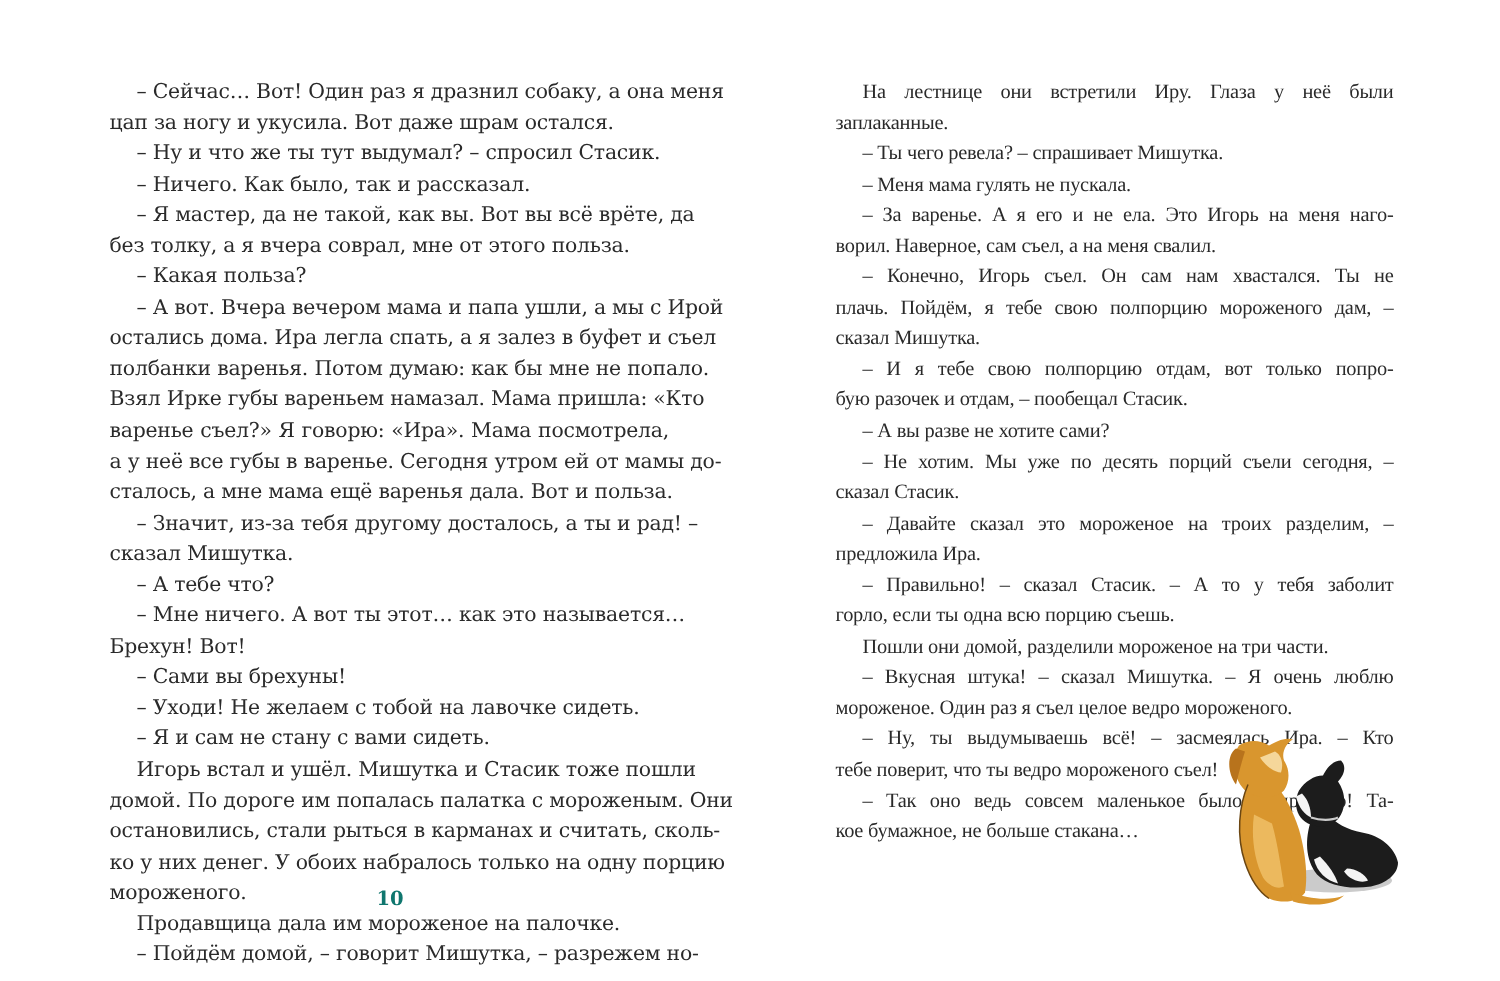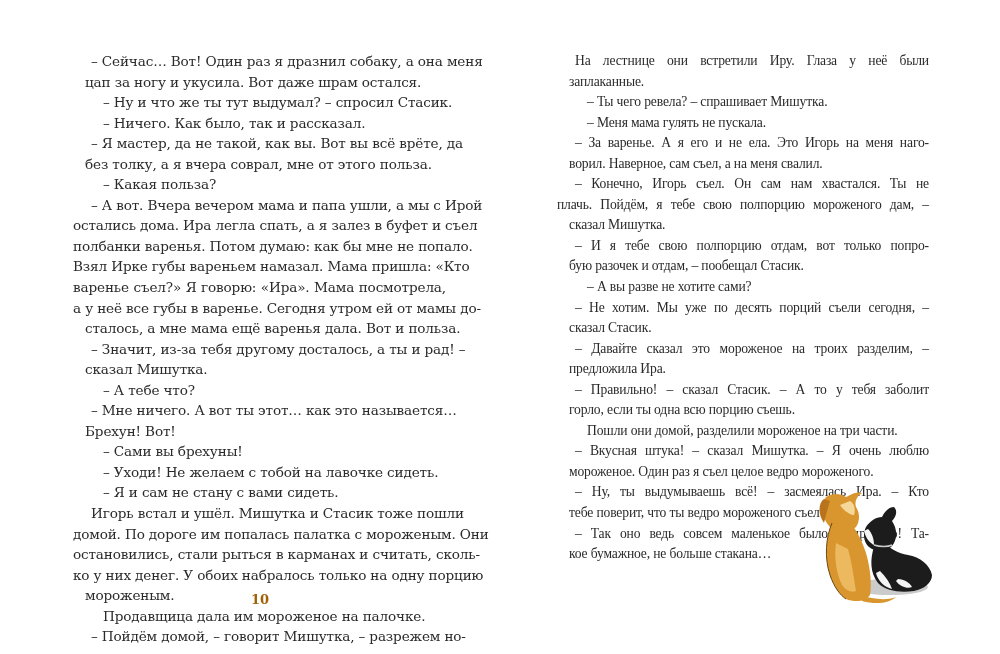--- a/index.html
+++ b/index.html
@@ -11,25 +11,25 @@
     .page.left { left:0; width:500px; }
     .page.right { left:500px; width:500px;font-family:Liberation Serif, serif; }
     .col {
       position:absolute; top:51px;
       font-size:13.6px; line-height:20.55px; letter-spacing:-0.15px;
       text-align:justify; hyphens:manual;
     }
     .page.left .col { left:73px; width:373px; }
     .page.right .col { left:57px; width:372px; }
     .col .line { display:block; text-align:justify; text-align-last:justify; white-space:nowrap; overflow:visible; }
-    .col .line.last { text-align-last:left;margin-left:12px; }
+    .col .line.last { text-align-last:left; }
     .col .line.indent { padding-left:18px; }
     .pagenum {
       position:absolute; left:250px; top:592px; width:20px; text-align:center;
-      font-size:13px; font-weight:bold; color:#a16207;
+      font-size:13px; font-weight:bold; color:#0f766e;
     }
     .illustration { position:absolute; left:800px; top:487px; width:170px; height:120px; }
   </style>
 </head>
 <body>
 
 <div class="page left">
   <div class="col" id="left-col">
       <span class="line indent">– Сейчас… Вот! Один раз я дразнил собаку, а она меня</span>
       <span class="line last">цап за ногу и укусила. Вот даже шрам остался.</span>
@@ -50,21 +50,21 @@
       <span class="line indent last">– А тебе что?</span>
       <span class="line indent">– Мне ничего. А вот ты этот… как это называется…</span>
       <span class="line last">Брехун! Вот!</span>
       <span class="line indent last">– Сами вы брехуны!</span>
       <span class="line indent last">– Уходи! Не желаем с тобой на лавочке сидеть.</span>
       <span class="line indent last">– Я и сам не стану с вами сидеть.</span>
       <span class="line indent">Игорь встал и ушёл. Мишутка и Стасик тоже пошли</span>
       <span class="line">домой. По дороге им попалась палатка с мороженым. Они</span>
       <span class="line">остановились, стали рыться в карманах и считать, сколь-</span>
       <span class="line">ко у них денег. У обоих набралось только на одну порцию</span>
-      <span class="line last">мороженым.</span>
+      <span class="line last">мороженого.</span>
       <span class="line indent last">Продавщица дала им мороженое на палочке.</span>
       <span class="line indent">– Пойдём домой, – говорит Мишутка, – разрежем но-</span>
     </div>
   <div class="pagenum">10</div>
 </div>
 
 <div class="page right">
   <div class="col" id="right-col">
       <span class="line indent">На лестнице они встретили Иру. Глаза у неё были</span>
       <span class="line last">заплаканные.</span>

